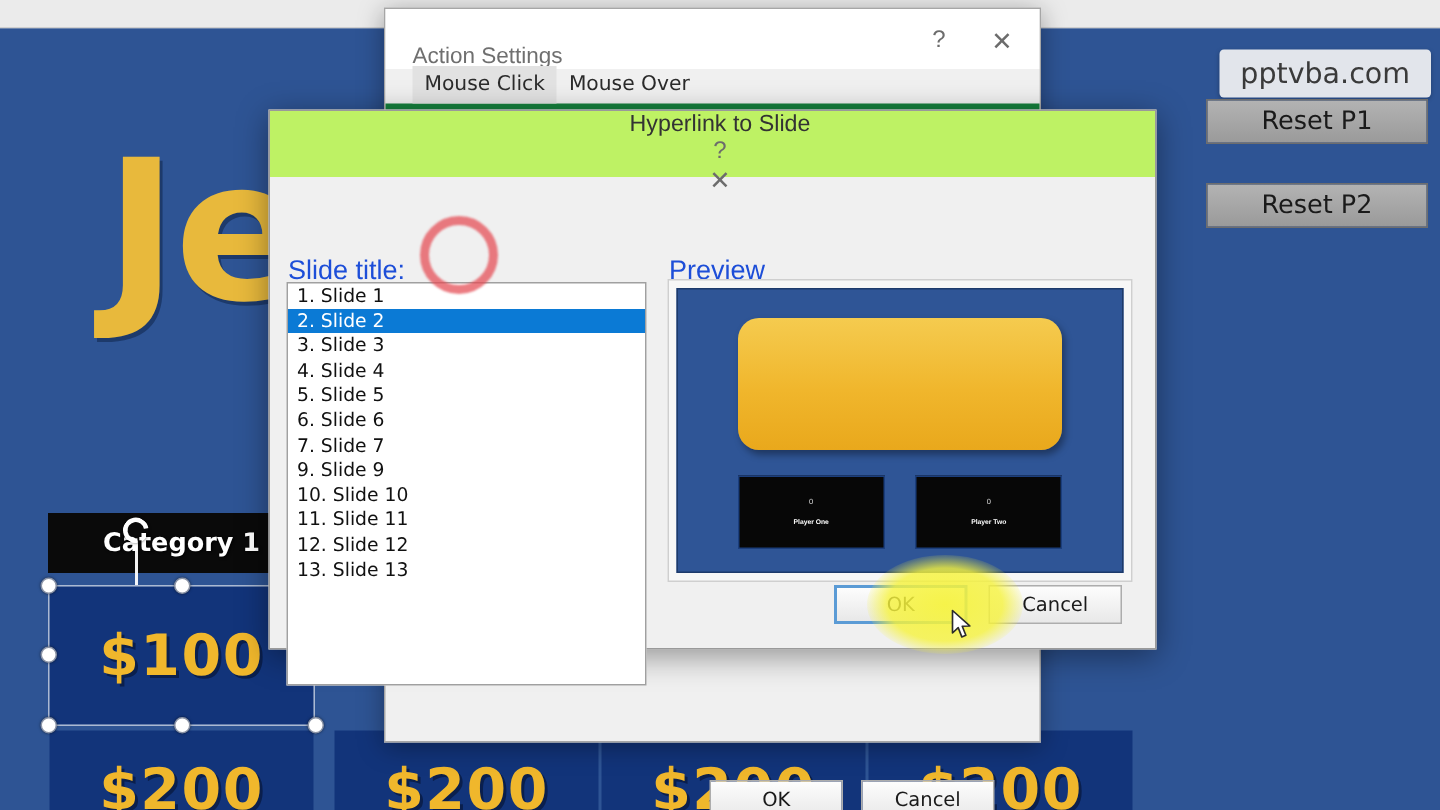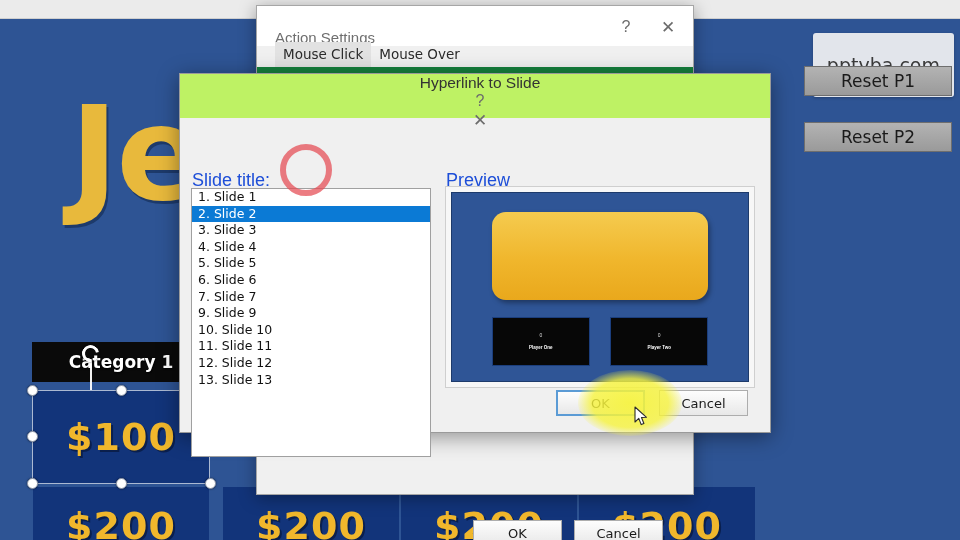--- a/index.html
+++ b/index.html
@@ -80,21 +80,21 @@
   }
   .rot-stem {
     position: absolute; left: 90px; top: 343px; width: 2px; height: 28px;
     background: #ffffff; opacity: .95;
   }
 
   
   .watermark {
     position: absolute; right: 6px; top: 14px;
     background: rgba(240,240,242,.93);
-    padding: 21px 14px; border-radius: 3px;
+    padding: 5px 14px; border-radius: 3px;
     font-size: 19px; color: #3a3a3a; font-weight: 400;
     font-family: "DejaVu Sans", sans-serif;
     box-shadow: 0 1px 3px rgba(0,0,0,.25);
   }
   .reset-btn {
     position: absolute; right: 8px; width: 148px; height: 30px;
     background: linear-gradient(#b3b3b3, #9a9a9a);
     border: 1px solid #6e6e6e;
     display: flex; align-items: center; justify-content: center;
     color: #1a1a1a; font-size: 17px; font-weight: 400;
@@ -119,21 +119,21 @@
   }
   .tb-btn {
     width: 42px; height: 38px;
     display: flex; align-items: center; justify-content: center;
     color: #6c6c6c; font-size: 16px;
   }
   .tb-btn.close { font-size: 17px; }
   .tabs-row {
     display: flex; align-items: flex-end; height: 28px;
     padding-left: 18px; background: #f0f0f0;
-    border-bottom: 7px solid #15803d;
+    border-bottom: 5px solid #15803d;
   }
   .tab {
     font-size: 13.5px; color: #2b2b2b; padding: 4px 8px 5px 8px;
     font-family: "DejaVu Sans", sans-serif;
   }
   .tab.active { background: #e2e2e2; font-weight: 400; }
   .dlg-action .body { position: relative; height: 100%; }
   .dlg-action .footer {
     position: absolute; left: 0; bottom: 0; width: 100%; height: 58px;
     display: flex; align-items: center; justify-content: flex-end;

